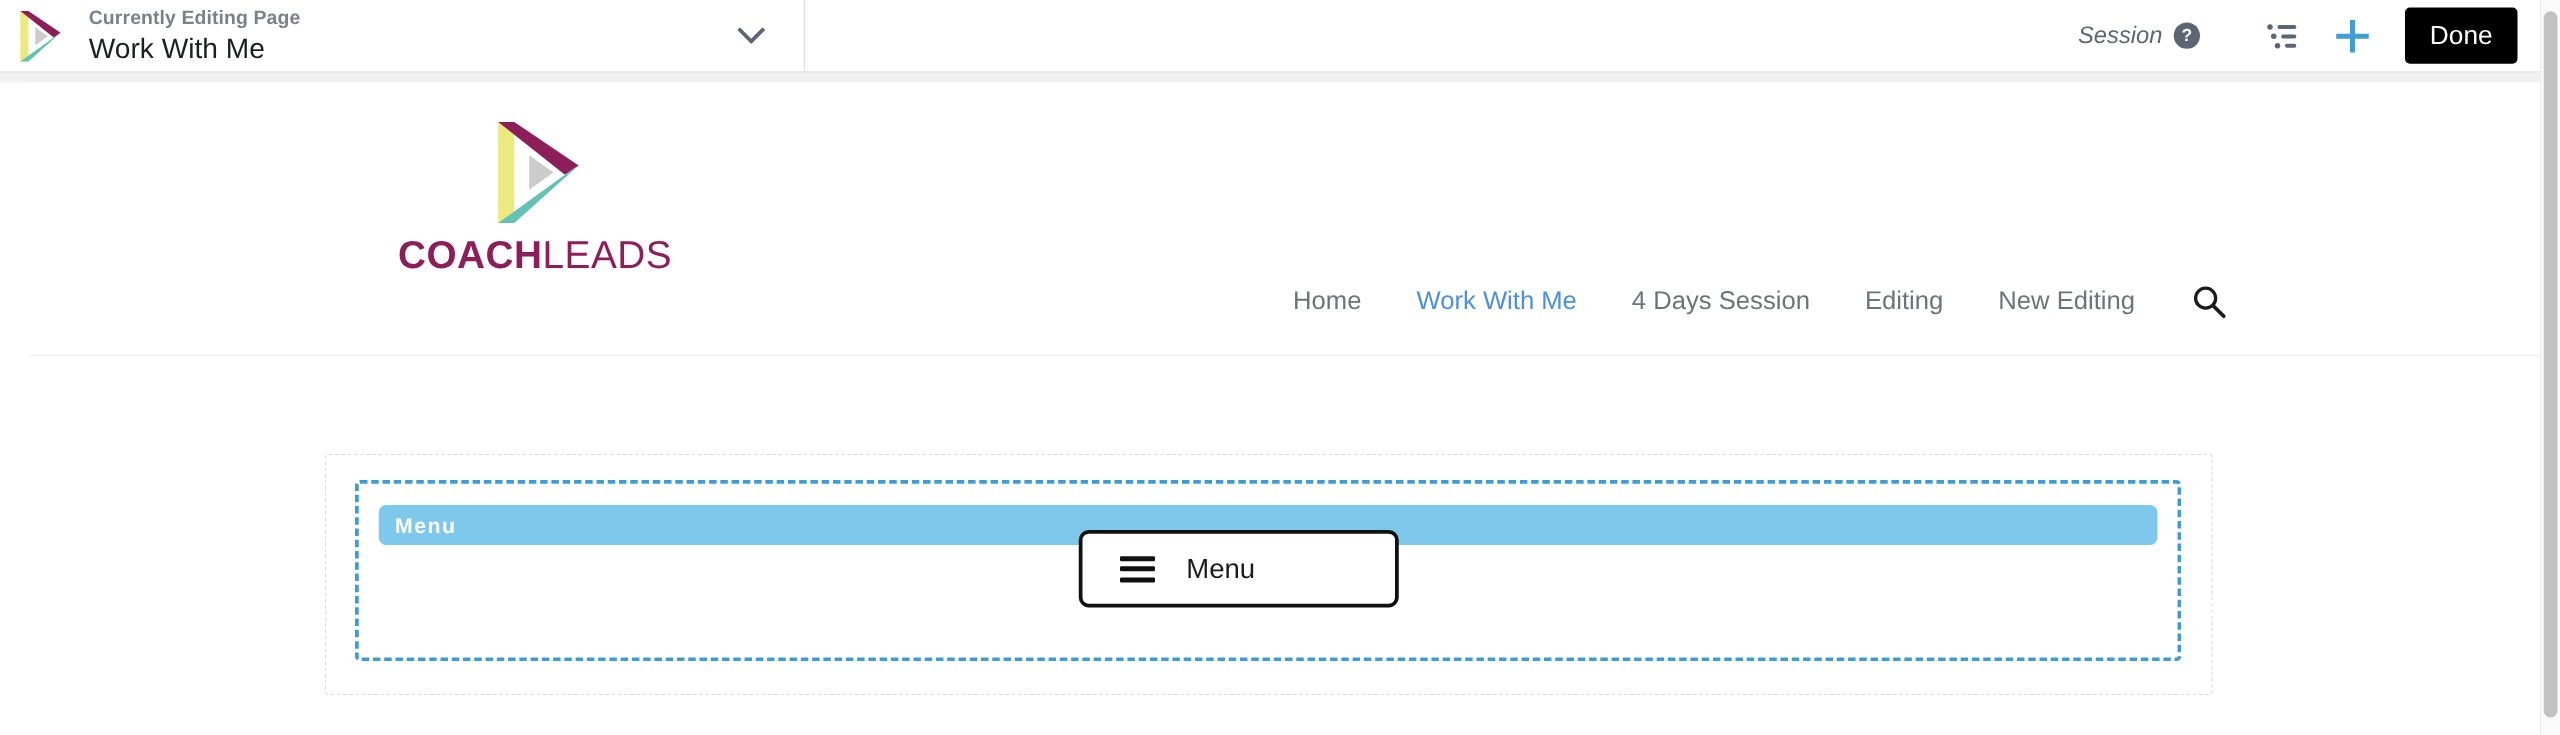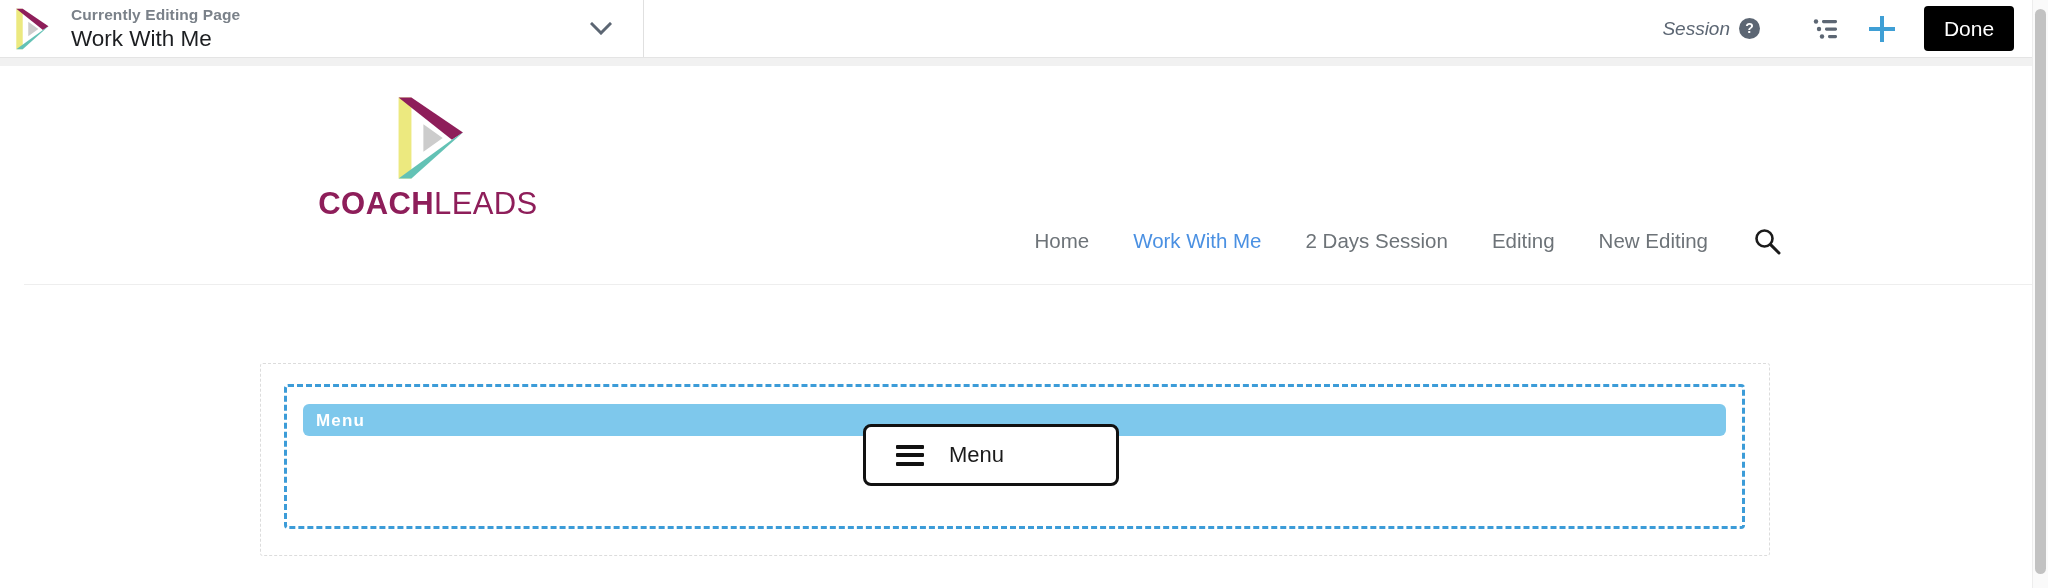--- a/index.html
+++ b/index.html
@@ -367,21 +367,21 @@
         </svg>
       </div>
       <div class="brand-word">
         <span class="bold">COACH</span><span class="light">LEADS</span>
       </div>
     </div>
 
     <nav class="site-nav">
       <a class="nav-item">Home</a>
       <a class="nav-item active">Work With Me</a>
-      <a class="nav-item">2 Days Session</a>
+      <a class="nav-item">4 Days Session</a>
       <a class="nav-item">Editing</a>
       <a class="nav-item">New Editing</a>
       <div class="nav-search">
         <svg width="28" height="28" viewBox="0 0 28 28" aria-hidden="true">
           <circle cx="11.5" cy="11.5" r="8" stroke="#1b1b1b" stroke-width="2.6" fill="none"></circle>
           <line x1="17.6" y1="17.6" x2="26" y2="26" stroke="#1b1b1b" stroke-width="3" stroke-linecap="round"></line>
         </svg>
       </div>
     </nav>
   </div>

